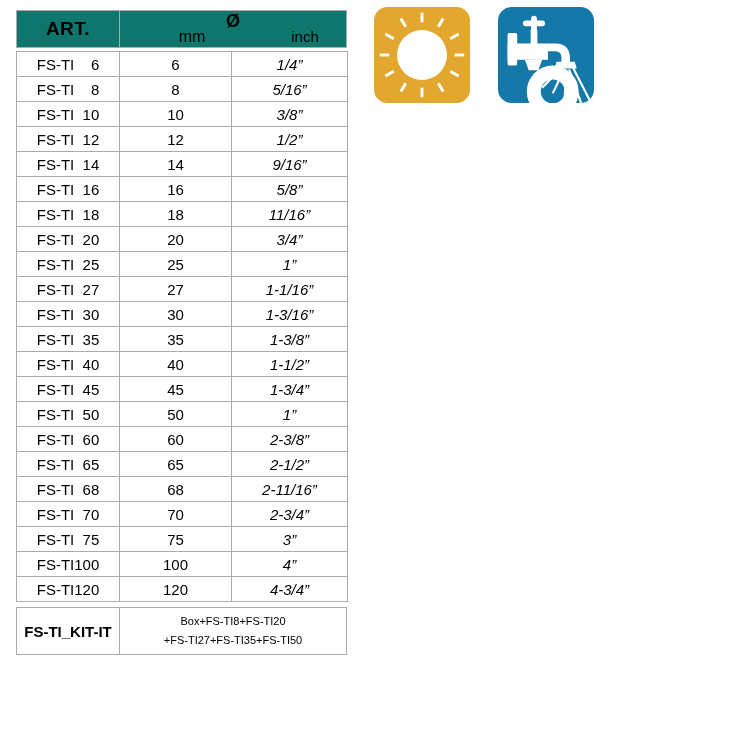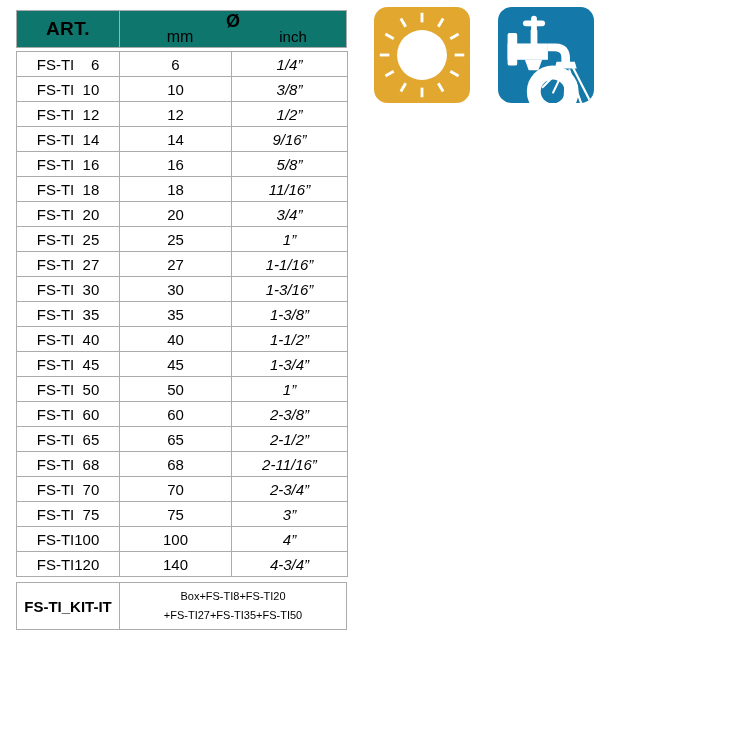--- a/index.html
+++ b/index.html
@@ -8,21 +8,21 @@
 
   .spec-wrap { position:absolute; left:16px; top:10px; width:331px; }
 
   
   .hdr { display:flex; border:1px solid #ababab; height:38px; background:#0f766e; }
   .hdr-art { width:103px; border-right:1px solid #ababab; display:flex; align-items:center; justify-content:center;
              font-size:19px; font-weight:bold; letter-spacing:.5px; }
   .hdr-dia { flex:1; position:relative; }
   .hdr-sym { position:absolute; top:0px; left:0; width:100%; text-align:center;
              font-size:18px; font-weight:bold; line-height:20px; }
-  .hdr-sub { position:absolute; bottom:1px; left:4px; width:100%; display:flex;justify-content:flex-end; }
+  .hdr-sub { position:absolute; bottom:1px; left:16px; width:100%; display:flex;justify-content:flex-end; }
   .hdr-mm  { width:112px; text-align:center; font-size:16px; line-height:18px; }
   .hdr-inch{ flex:1; text-align:center; font-size:15px; line-height:18px; }
 
   
   table.data { border-collapse:collapse; width:331px; margin-top:3px; table-layout:fixed; }
   table.data td { border:1px solid #ababab; height:25px; text-align:center; vertical-align:middle;
                   font-size:15px; background:#fff; }
   td.c-art  { width:103px; font-weight:normal; white-space:pre; }
   td.c-mm   { width:112px; font-size:16px; }
   td.c-inch { width:116px; font-style:italic; }
@@ -55,20 +55,25 @@
 
   <table class="data">
     <tbody>
 
         <tr>
           <td class="c-art">FS-TI    6</td>
           <td class="c-mm">6</td>
           <td class="c-inch">1/4”</td>
         </tr>
 
+        <tr>
+          <td class="c-art">FS-TI    8</td>
+          <td class="c-mm">8</td>
+          <td class="c-inch">5/16”</td>
+        </tr>
 
         <tr>
           <td class="c-art">FS-TI  10</td>
           <td class="c-mm">10</td>
           <td class="c-inch">3/8”</td>
         </tr>
 
         <tr>
           <td class="c-art">FS-TI  12</td>
           <td class="c-mm">12</td>
@@ -173,21 +178,21 @@
         </tr>
 
         <tr>
           <td class="c-art">FS-TI100</td>
           <td class="c-mm">100</td>
           <td class="c-inch">4”</td>
         </tr>
 
         <tr>
           <td class="c-art">FS-TI120</td>
-          <td class="c-mm">140</td>
+          <td class="c-mm">120</td>
           <td class="c-inch">4-3/4”</td>
         </tr>
       </tbody>
   </table>
 
   <table class="kit">
     <tbody>
       <tr>
         <td class="kit-art">FS-TI_KIT-IT</td>
         <td class="kit-contents">

